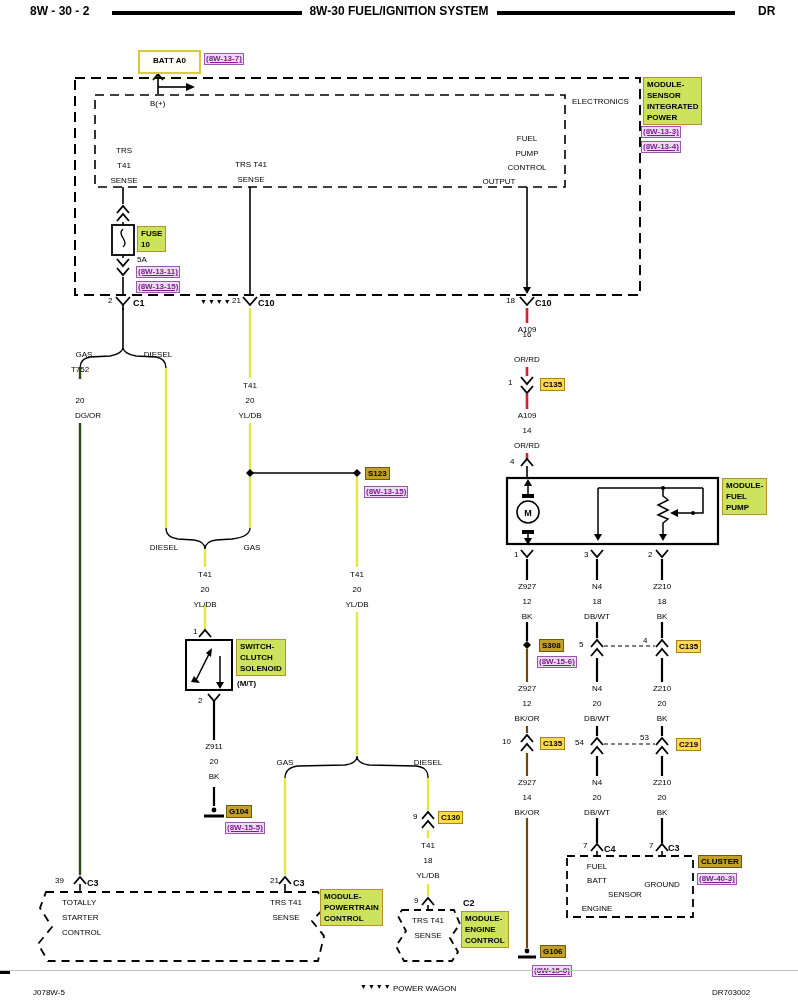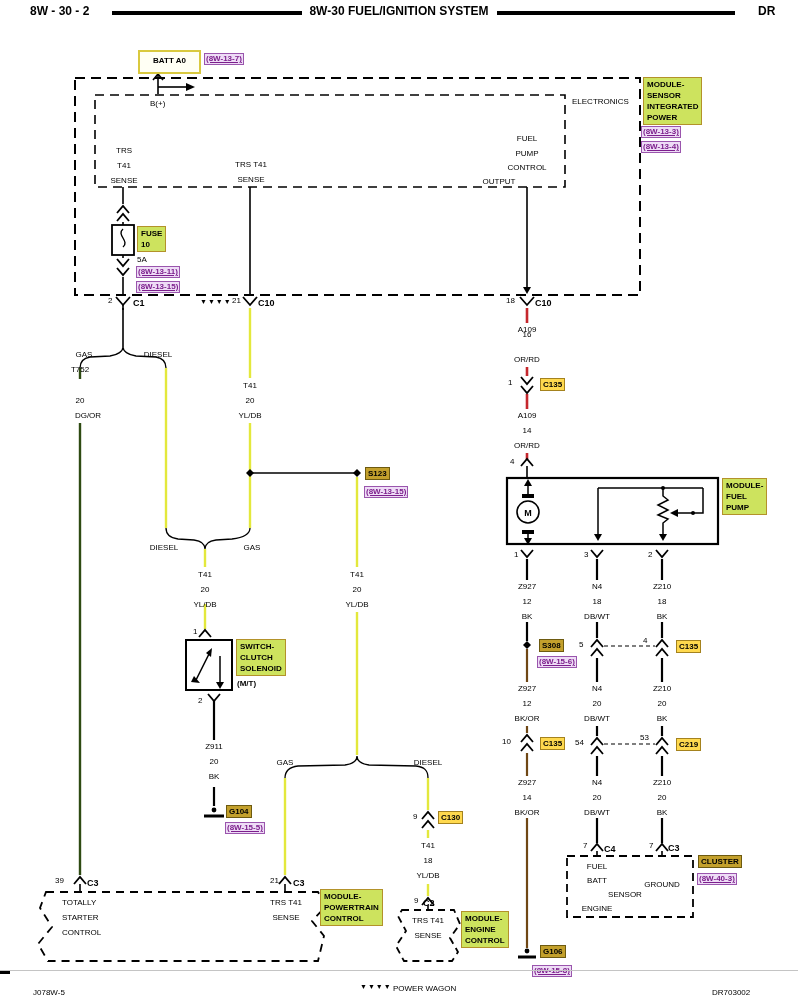--- a/index.html
+++ b/index.html
@@ -340,21 +340,21 @@
   <div>POWERTRAIN</div>
   <div>CONTROL</div>
 </div>
 
 <div class="L" style="left:413px;top:812px" actable="false">9</div>
 <div class="tagY" style="left:438px;top:811px">C130</div>
 <div class="L C" style="left:428px;top:841px">T41</div>
 <div class="L C" style="left:428px;top:856px">18</div>
 <div class="L C" style="left:428px;top:871px">YL/DB</div>
 <div class="L" style="left:414px;top:896px">9</div>
-<div class="L B F9" style="left:423px;top:898px">C2</div>
+<div class="L B F9" style="left:463px;top:898px">C2</div>
 <div class="L C" style="left:428px;top:916px">TRS T41</div>
 <div class="L C" style="left:428px;top:931px">SENSE</div>
 <div class="tagG" style="left:461px;top:911px">
   <div>MODULE-</div>
   <div>ENGINE</div>
   <div>CONTROL</div>
 </div>
 
 <div class="L C" style="left:527px;top:325px">A109</div>
 <div class="L C" style="left:527px;top:330px">16</div>

